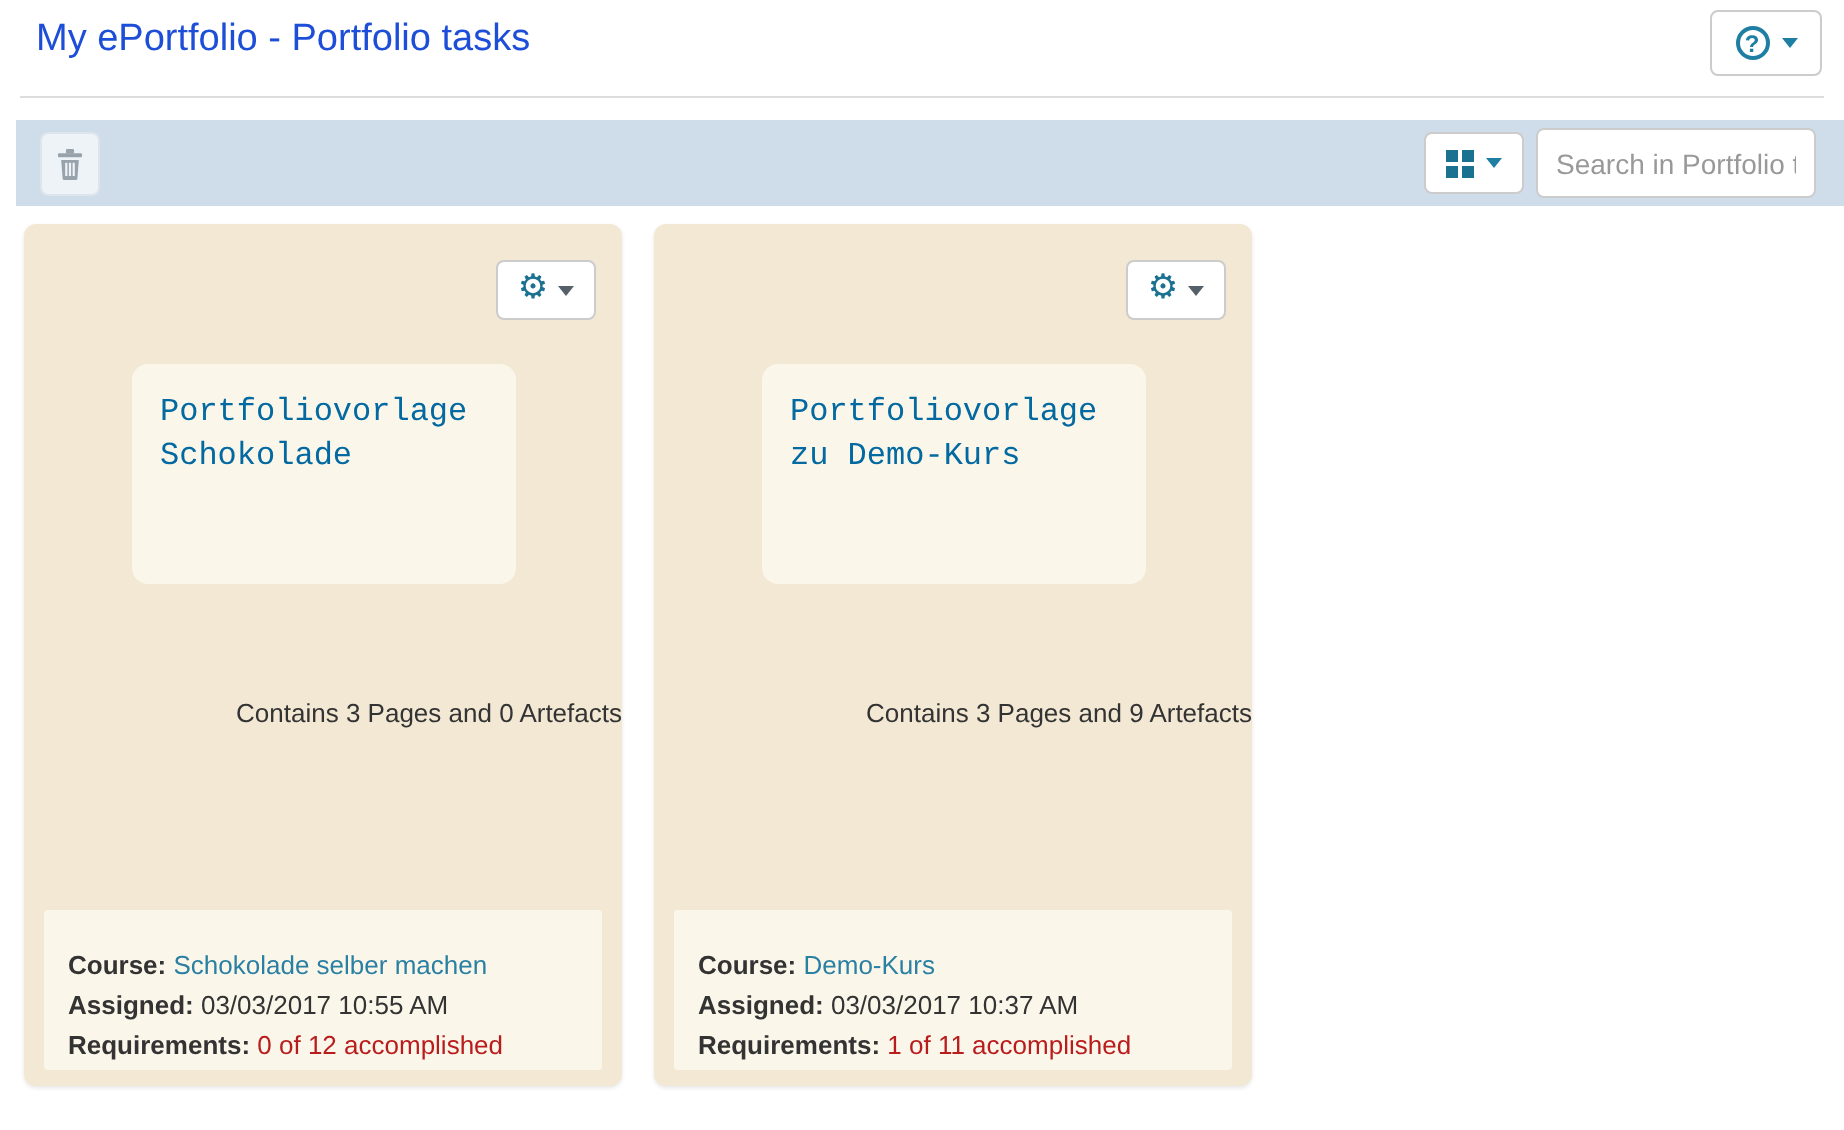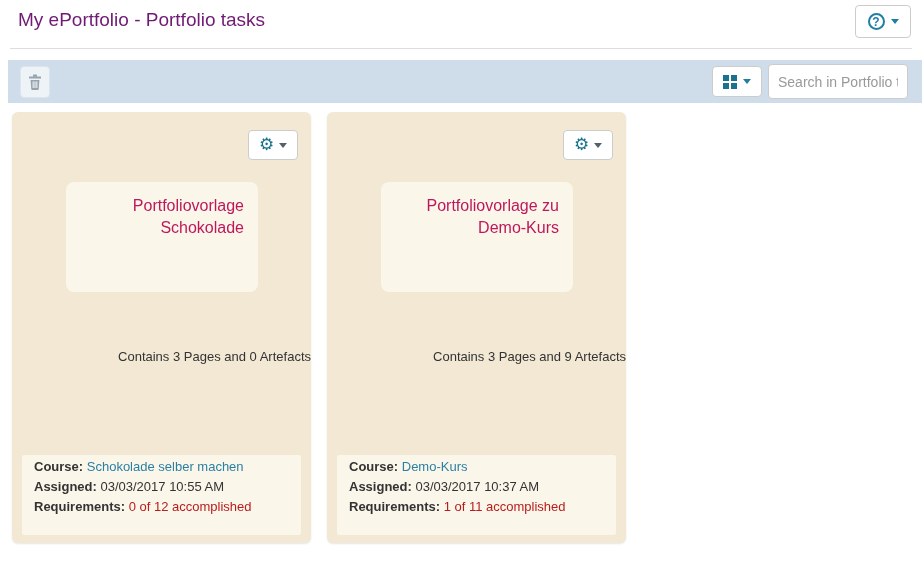--- a/index.html
+++ b/index.html
@@ -4,21 +4,21 @@
 <style>
   * { margin:0; padding:0; box-sizing:border-box; }
   html,body { background:#fff; }
   .page {
     position:relative; width:922px; height:565px; background:#fff;
     font-family:"Liberation Sans", sans-serif; overflow:hidden;
   }
   
   .page-title {
     position:absolute; left:18px; top:9px;
-    font-size:19px; color:#701a75; font-weight:400;
+    font-size:19px; color:#1d4ed8; font-weight:400;
   }
   .help-btn {
     position:absolute; right:11px; top:5px; width:56px; height:33px;
     background:#fff; border:1px solid #ccc; border-radius:4px;
     display:flex; align-items:center; justify-content:center; gap:6px; cursor:pointer;
   }
   .q-circle {
     width:17px; height:17px; border:2px solid #1f7fa2; border-radius:50%;
     color:#1f7fa2; font-size:12px; font-weight:bold;
     display:flex; align-items:center; justify-content:center; line-height:1;
@@ -60,29 +60,29 @@
   }
   .gear-glyph {
     font-family:"DejaVu Sans", sans-serif; font-size:17px; color:#1a7290;
     line-height:1; margin-top:-2px;
   }
   .card-titlebox {
     position:absolute; top:70px; left:54px; width:192px; height:110px;
     background:#fbf6ea; border-radius:8px; padding:13px 14px 0 14px;
   }
   .card-title {
-    color:#be185d; font-size:16px; line-height:22px; text-align:right; cursor:pointer;
+    color:#0369a1; font-size:16px; line-height:22px; text-align:left; cursor:pointer;font-family:Liberation Mono, monospace;
   }
   .card-contains {
     position:absolute; top:237px; left:0; width:100%;
     text-align:right; font-size:13px; color:#333;
   }
   .card-footer {
     position:absolute; left:10px; right:10px; top:343px; height:80px;
-    background:#fbf6ea; border-radius:2px; padding:2px 12px;
+    background:#fbf6ea; border-radius:2px; padding:18px 12px;
     font-size:13px; line-height:20px; color:#333;
   }
   .lbl { font-weight:bold; color:#333; }
   .link { color:#2a80a3; cursor:pointer; }
   .warn { color:#b91c1c; }
   
   svg { display:block; }
 </style>
 </head>
 <body>

